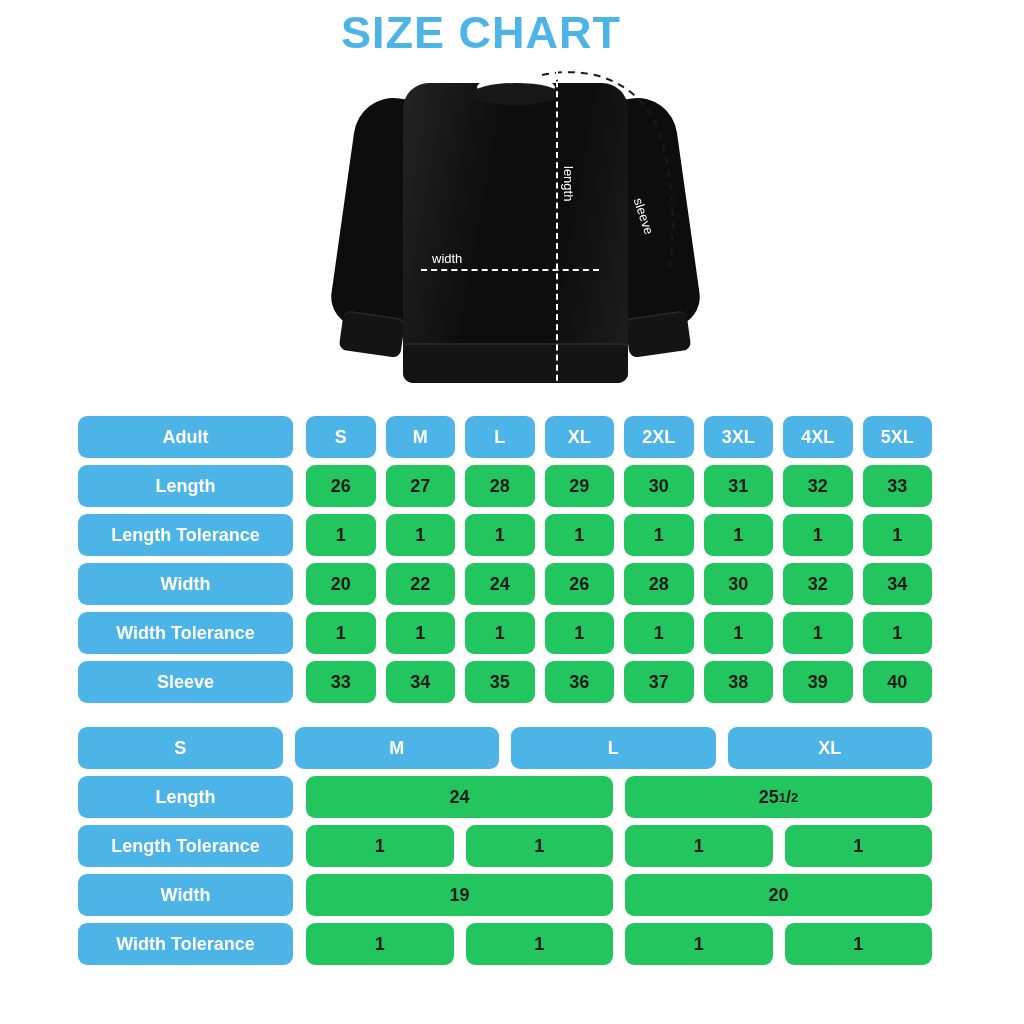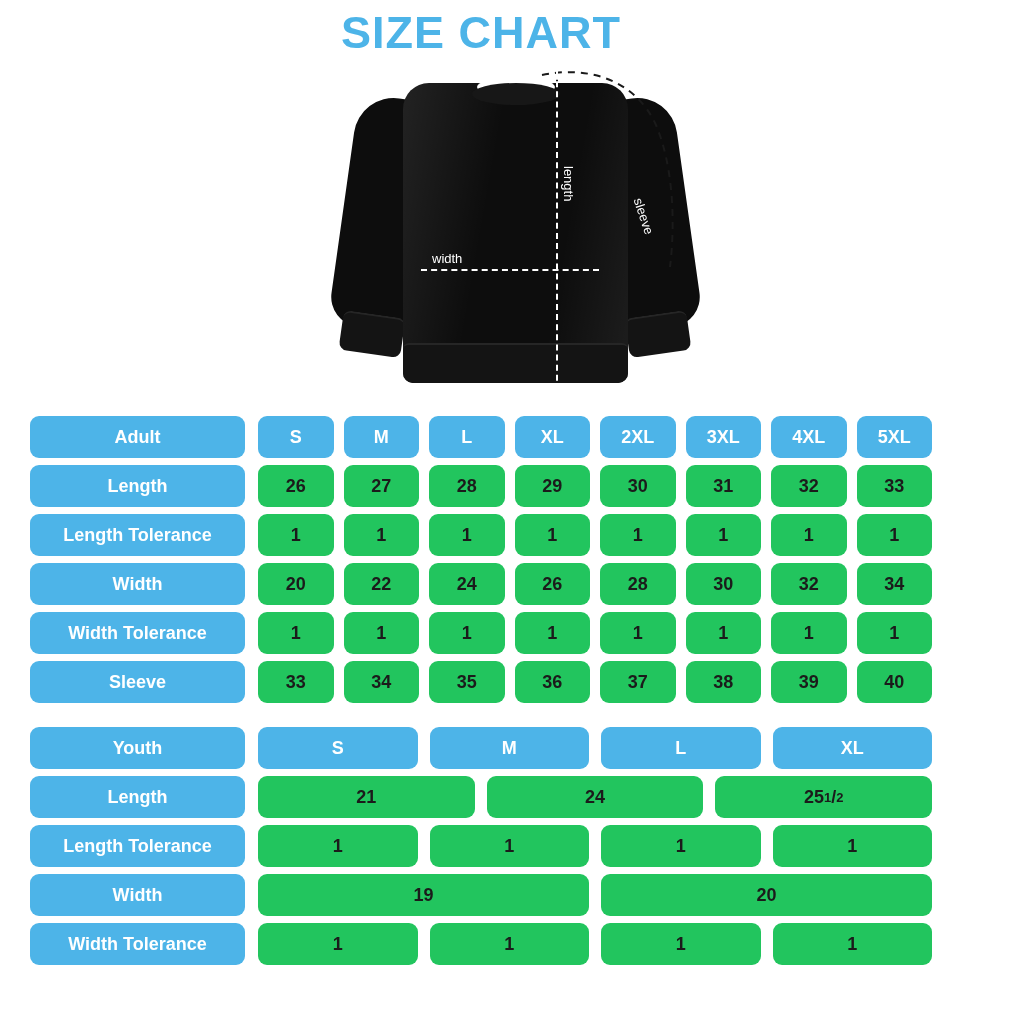--- a/index.html
+++ b/index.html
@@ -146,21 +146,21 @@
   }
   .lbl-width { left: 97px; top: 180px; }
   .lbl-sleeve {
     left: 310px; top: 125px;
     color: #ffffff;
     transform: rotate(72deg);
     transform-origin: left top;
   }
 
   
-  .tables { padding: 0 30px; }
+  .tables { padding: 0 30px; margin-left: 48px; }
   .tbl { width: 100%; }
   .row {
     display: flex;
     align-items: stretch;
     margin-bottom: 7px;
   }
   .hdr-cell, .lbl-cell, .val-cell {
     border-radius: 9px;
     display: flex;
     align-items: center;
@@ -310,33 +310,31 @@
           <div class="val-cell">37</div>
           <div class="val-cell">38</div>
           <div class="val-cell">39</div>
           <div class="val-cell">40</div>
         </div>
       </div>
     </div>
 
     <div class="tbl youth youth-block">
       <div class="row">
-        <div class="lbl-cell rowlabel">Youth</div>
         <div class="cells">
           <div class="hdr-cell">S</div>
           <div class="hdr-cell">M</div>
           <div class="hdr-cell">L</div>
           <div class="hdr-cell">XL</div>
         </div>
       </div>
 
       <div class="row">
         <div class="lbl-cell rowlabel">Length</div>
         <div class="cells">
-          <div class="val-cell">21</div>
           <div class="val-cell">24</div>
           <div class="val-cell">25<span class="frac">1</span>/<span class="frac-denom">2</span></div>
         </div>
       </div>
 
       <div class="row">
         <div class="lbl-cell rowlabel">Length Tolerance</div>
         <div class="cells">
           <div class="val-cell">1</div>
           <div class="val-cell">1</div>

